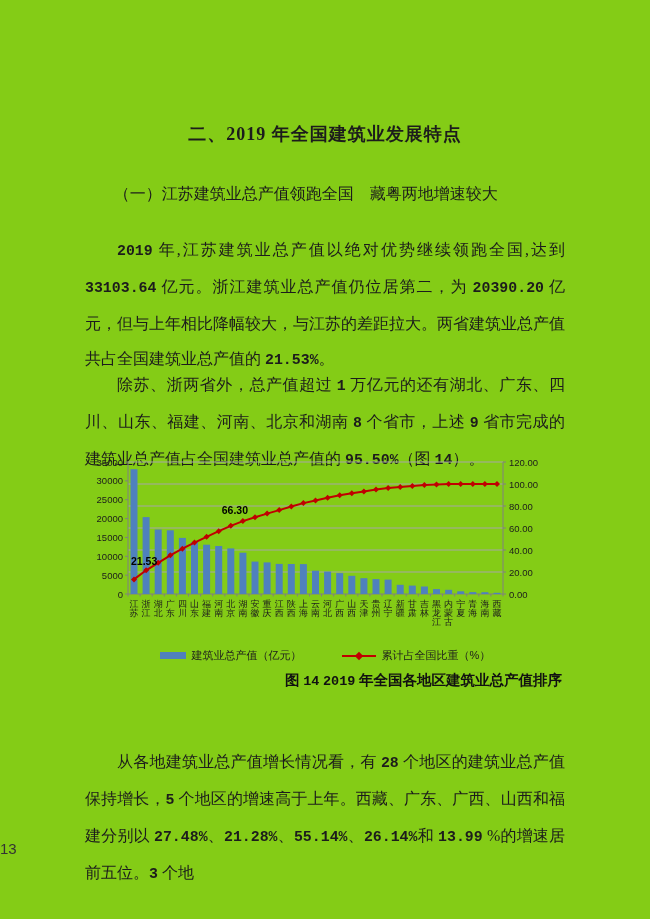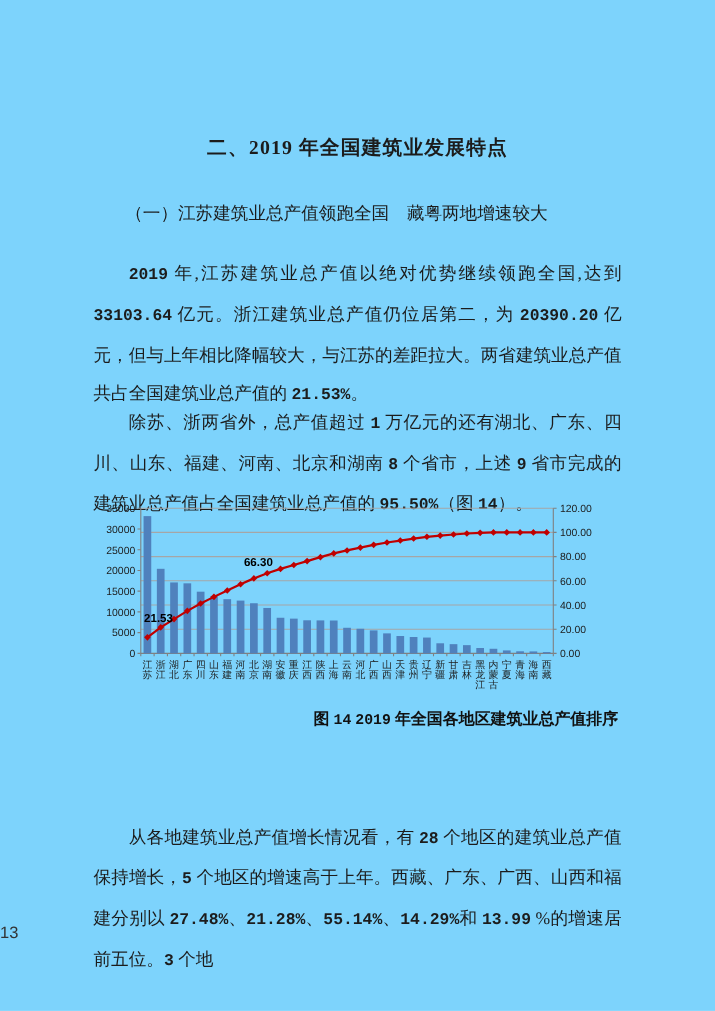--- a/index.html
+++ b/index.html
@@ -1,17 +1,17 @@
 <!DOCTYPE html>
 <html><head>
 <meta charset="utf-8">
 <style>
   html,body{margin:0;padding:0;background:#ffffff;}
   .page{
-    position:relative;width:650px;height:919px;background:#7dd3fc;
+    position:relative;width:650px;height:919px;background:#84cc16;
     font-family:"Liberation Serif",serif;color:#1c1c1c;overflow:hidden;margin:0 auto;
   }
   .doc-title{
     position:absolute;top:122px;left:0;right:0;text-align:center;
     font-size:18px;font-weight:700;letter-spacing:1px;
   }
   .section-heading{
     position:absolute;top:184px;left:85px;width:480px;
     font-size:16px;font-weight:400;text-indent:1.8em;
   }
@@ -220,20 +220,32 @@
         <text x="312.2" y="155" text-anchor="middle" font-size="9" fill="#1c1c1c" font-family="Liberation Serif, serif"><tspan x="312.2" dy="0">新</tspan><tspan x="312.2" dy="9">疆</tspan></text>
         <text x="324.3" y="155" text-anchor="middle" font-size="9" fill="#1c1c1c" font-family="Liberation Serif, serif"><tspan x="324.3" dy="0">甘</tspan><tspan x="324.3" dy="9">肃</tspan></text>
         <text x="336.4" y="155" text-anchor="middle" font-size="9" fill="#1c1c1c" font-family="Liberation Serif, serif"><tspan x="336.4" dy="0">吉</tspan><tspan x="336.4" dy="9">林</tspan></text>
         <text x="348.5" y="155" text-anchor="middle" font-size="9" fill="#1c1c1c" font-family="Liberation Serif, serif"><tspan x="348.5" dy="0">黑</tspan><tspan x="348.5" dy="9">龙</tspan><tspan x="348.5" dy="9">江</tspan></text>
         <text x="360.6" y="155" text-anchor="middle" font-size="9" fill="#1c1c1c" font-family="Liberation Serif, serif"><tspan x="360.6" dy="0">内</tspan><tspan x="360.6" dy="9">蒙</tspan><tspan x="360.6" dy="9">古</tspan></text>
         <text x="372.7" y="155" text-anchor="middle" font-size="9" fill="#1c1c1c" font-family="Liberation Serif, serif"><tspan x="372.7" dy="0">宁</tspan><tspan x="372.7" dy="9">夏</tspan></text>
         <text x="384.8" y="155" text-anchor="middle" font-size="9" fill="#1c1c1c" font-family="Liberation Serif, serif"><tspan x="384.8" dy="0">青</tspan><tspan x="384.8" dy="9">海</tspan></text>
         <text x="396.9" y="155" text-anchor="middle" font-size="9" fill="#1c1c1c" font-family="Liberation Serif, serif"><tspan x="396.9" dy="0">海</tspan><tspan x="396.9" dy="9">南</tspan></text>
         <text x="409.0" y="155" text-anchor="middle" font-size="9" fill="#1c1c1c" font-family="Liberation Serif, serif"><tspan x="409.0" dy="0">西</tspan><tspan x="409.0" dy="9">藏</tspan></text>
       </svg>
+    <div class="legend">
+      <span class="legend-item">
+        <span class="lg-bar-swatch" style="background: rgb(79, 129, 189);"></span>
+        <span>建筑业总产值（亿元）</span>
+      </span>
+      <span class="legend-item">
+        <span class="lg-line" style="background: rgb(192, 0, 0);">
+            <span class="lg-diamond" style="background: rgb(192, 0, 0);"></span>
+          </span>
+        <span>累计占全国比重（%）</span>
+      </span>
+    </div>
     <figcaption class="figure-caption">图 <span class="num">14</span> <span class="num">2019</span> 年全国各地区建筑业总产值排序</figcaption>
   </figure>
 
-  <p class="para" id="p3">从各地建筑业总产值增长情况看，有 <span class="num">28</span> 个地区的建筑业总产值保持增长，<span class="num">5</span> 个地区的增速高于上年。西藏、广东、广西、山西和福建分别以 <span class="num">27.48%</span>、<span class="num">21.28%</span>、<span class="num">55.14%</span>、<span class="num">14.29%</span>和 <span class="num">13.99</span> %的增速居前五位。<span class="num">3</span> 个地</p>
+  <p class="para" id="p3">从各地建筑业总产值增长情况看，有 <span class="num">28</span> 个地区的建筑业总产值保持增长，<span class="num">5</span> 个地区的增速高于上年。西藏、广东、广西、山西和福建分别以 <span class="num">27.48%</span>、<span class="num">21.28%</span>、<span class="num">55.14%</span>、<span class="num">26.14%</span>和 <span class="num">13.99</span> %的增速居前五位。<span class="num">3</span> 个地</p>
 
   <div class="page-number">13</div>
 
 </div>
 
 </body></html>

